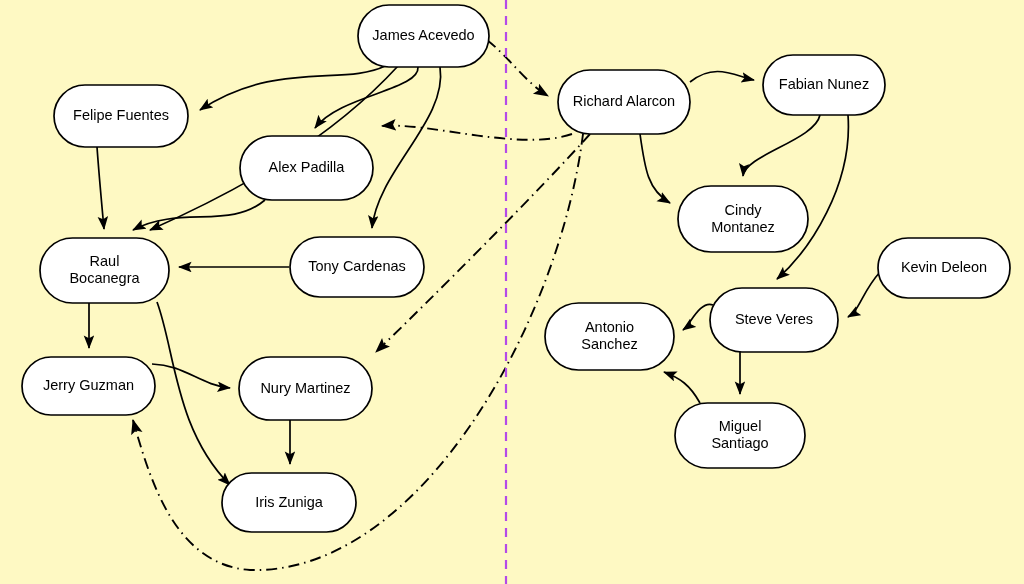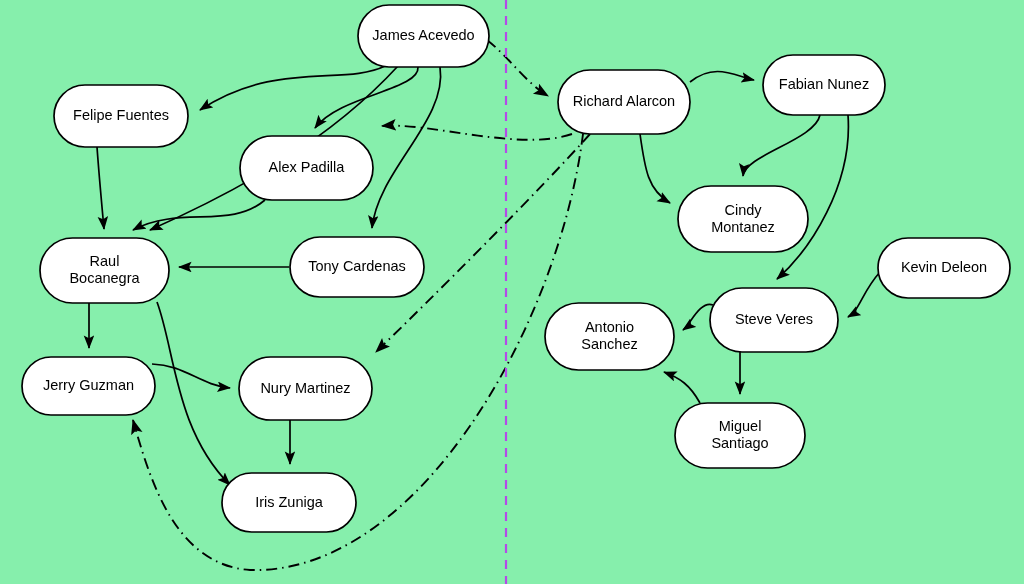--- a/index.html
+++ b/index.html
@@ -8,21 +8,21 @@
     padding: 0;
     background: #ffffff;
   }
   body {
     font-family: "Liberation Sans", sans-serif;
   }
   #stage {
     position: relative;
     width: 1024px;
     height: 584px;
-    background: #86efac;
+    background: #fef9c3;
     overflow: hidden;
   }
   #graph-svg {
     position: absolute;
     left: 0;
     top: 0;
     width: 1024px;
     height: 584px;
   }
   .node-rect {

